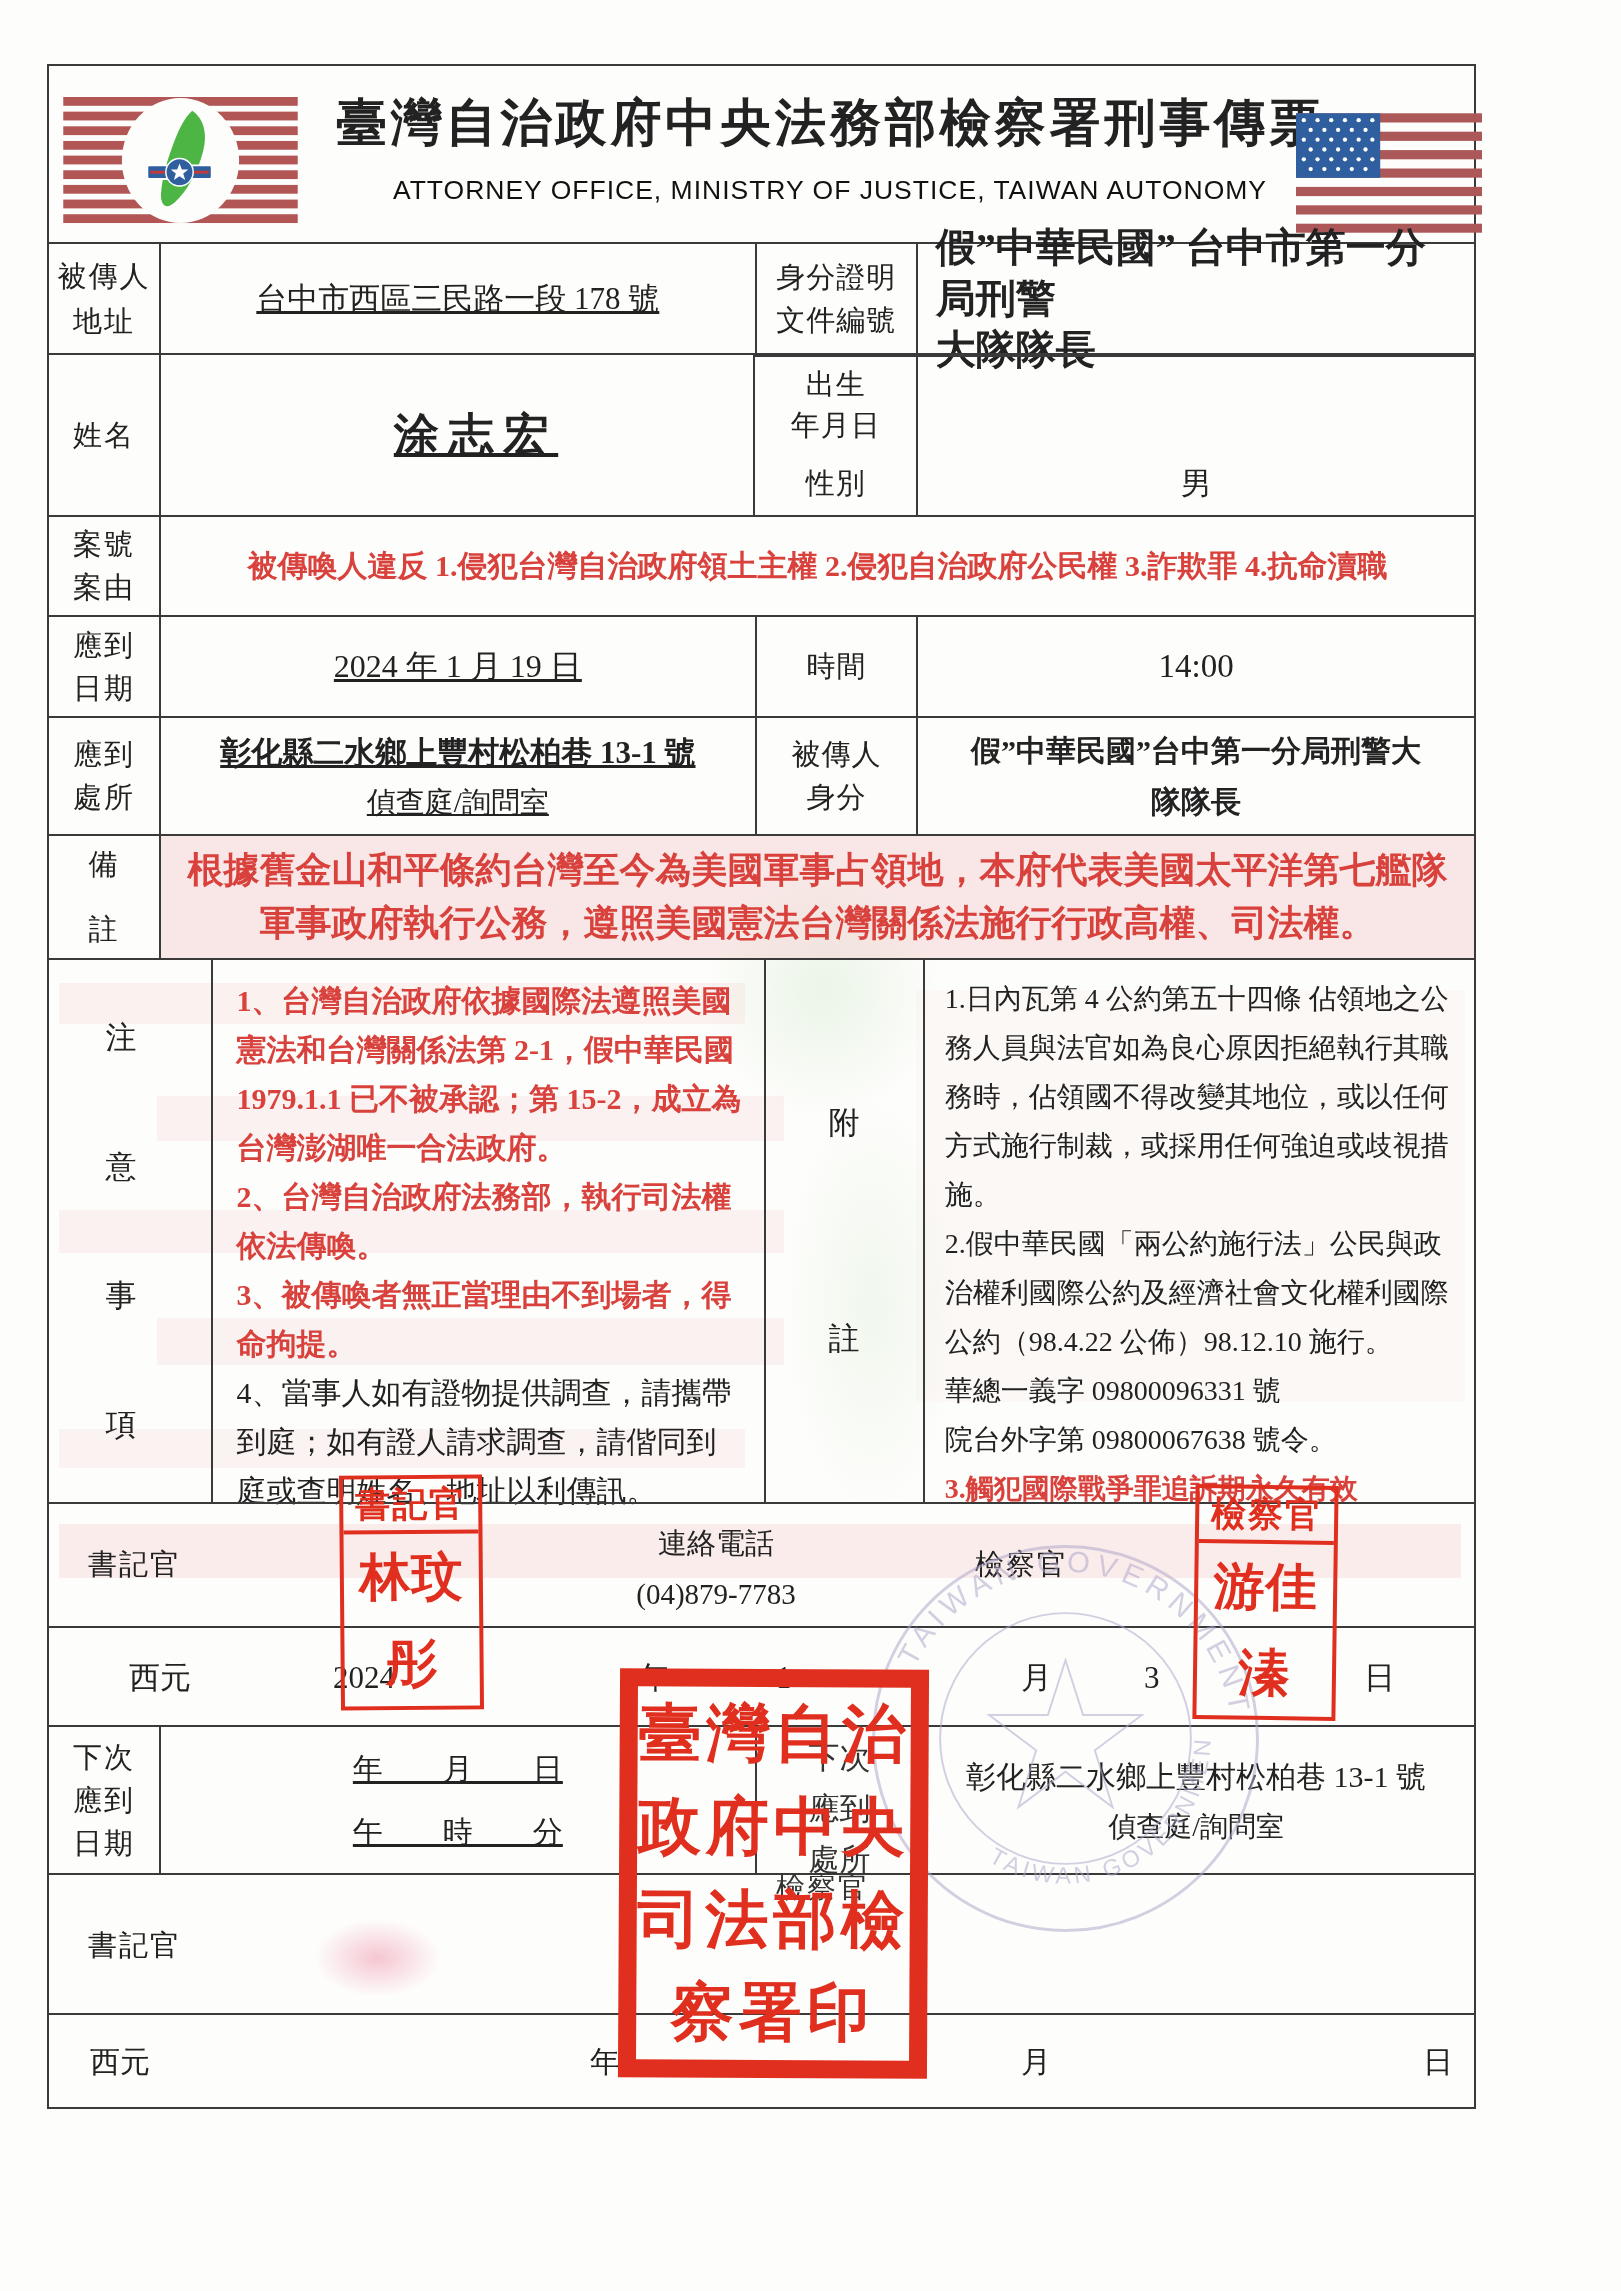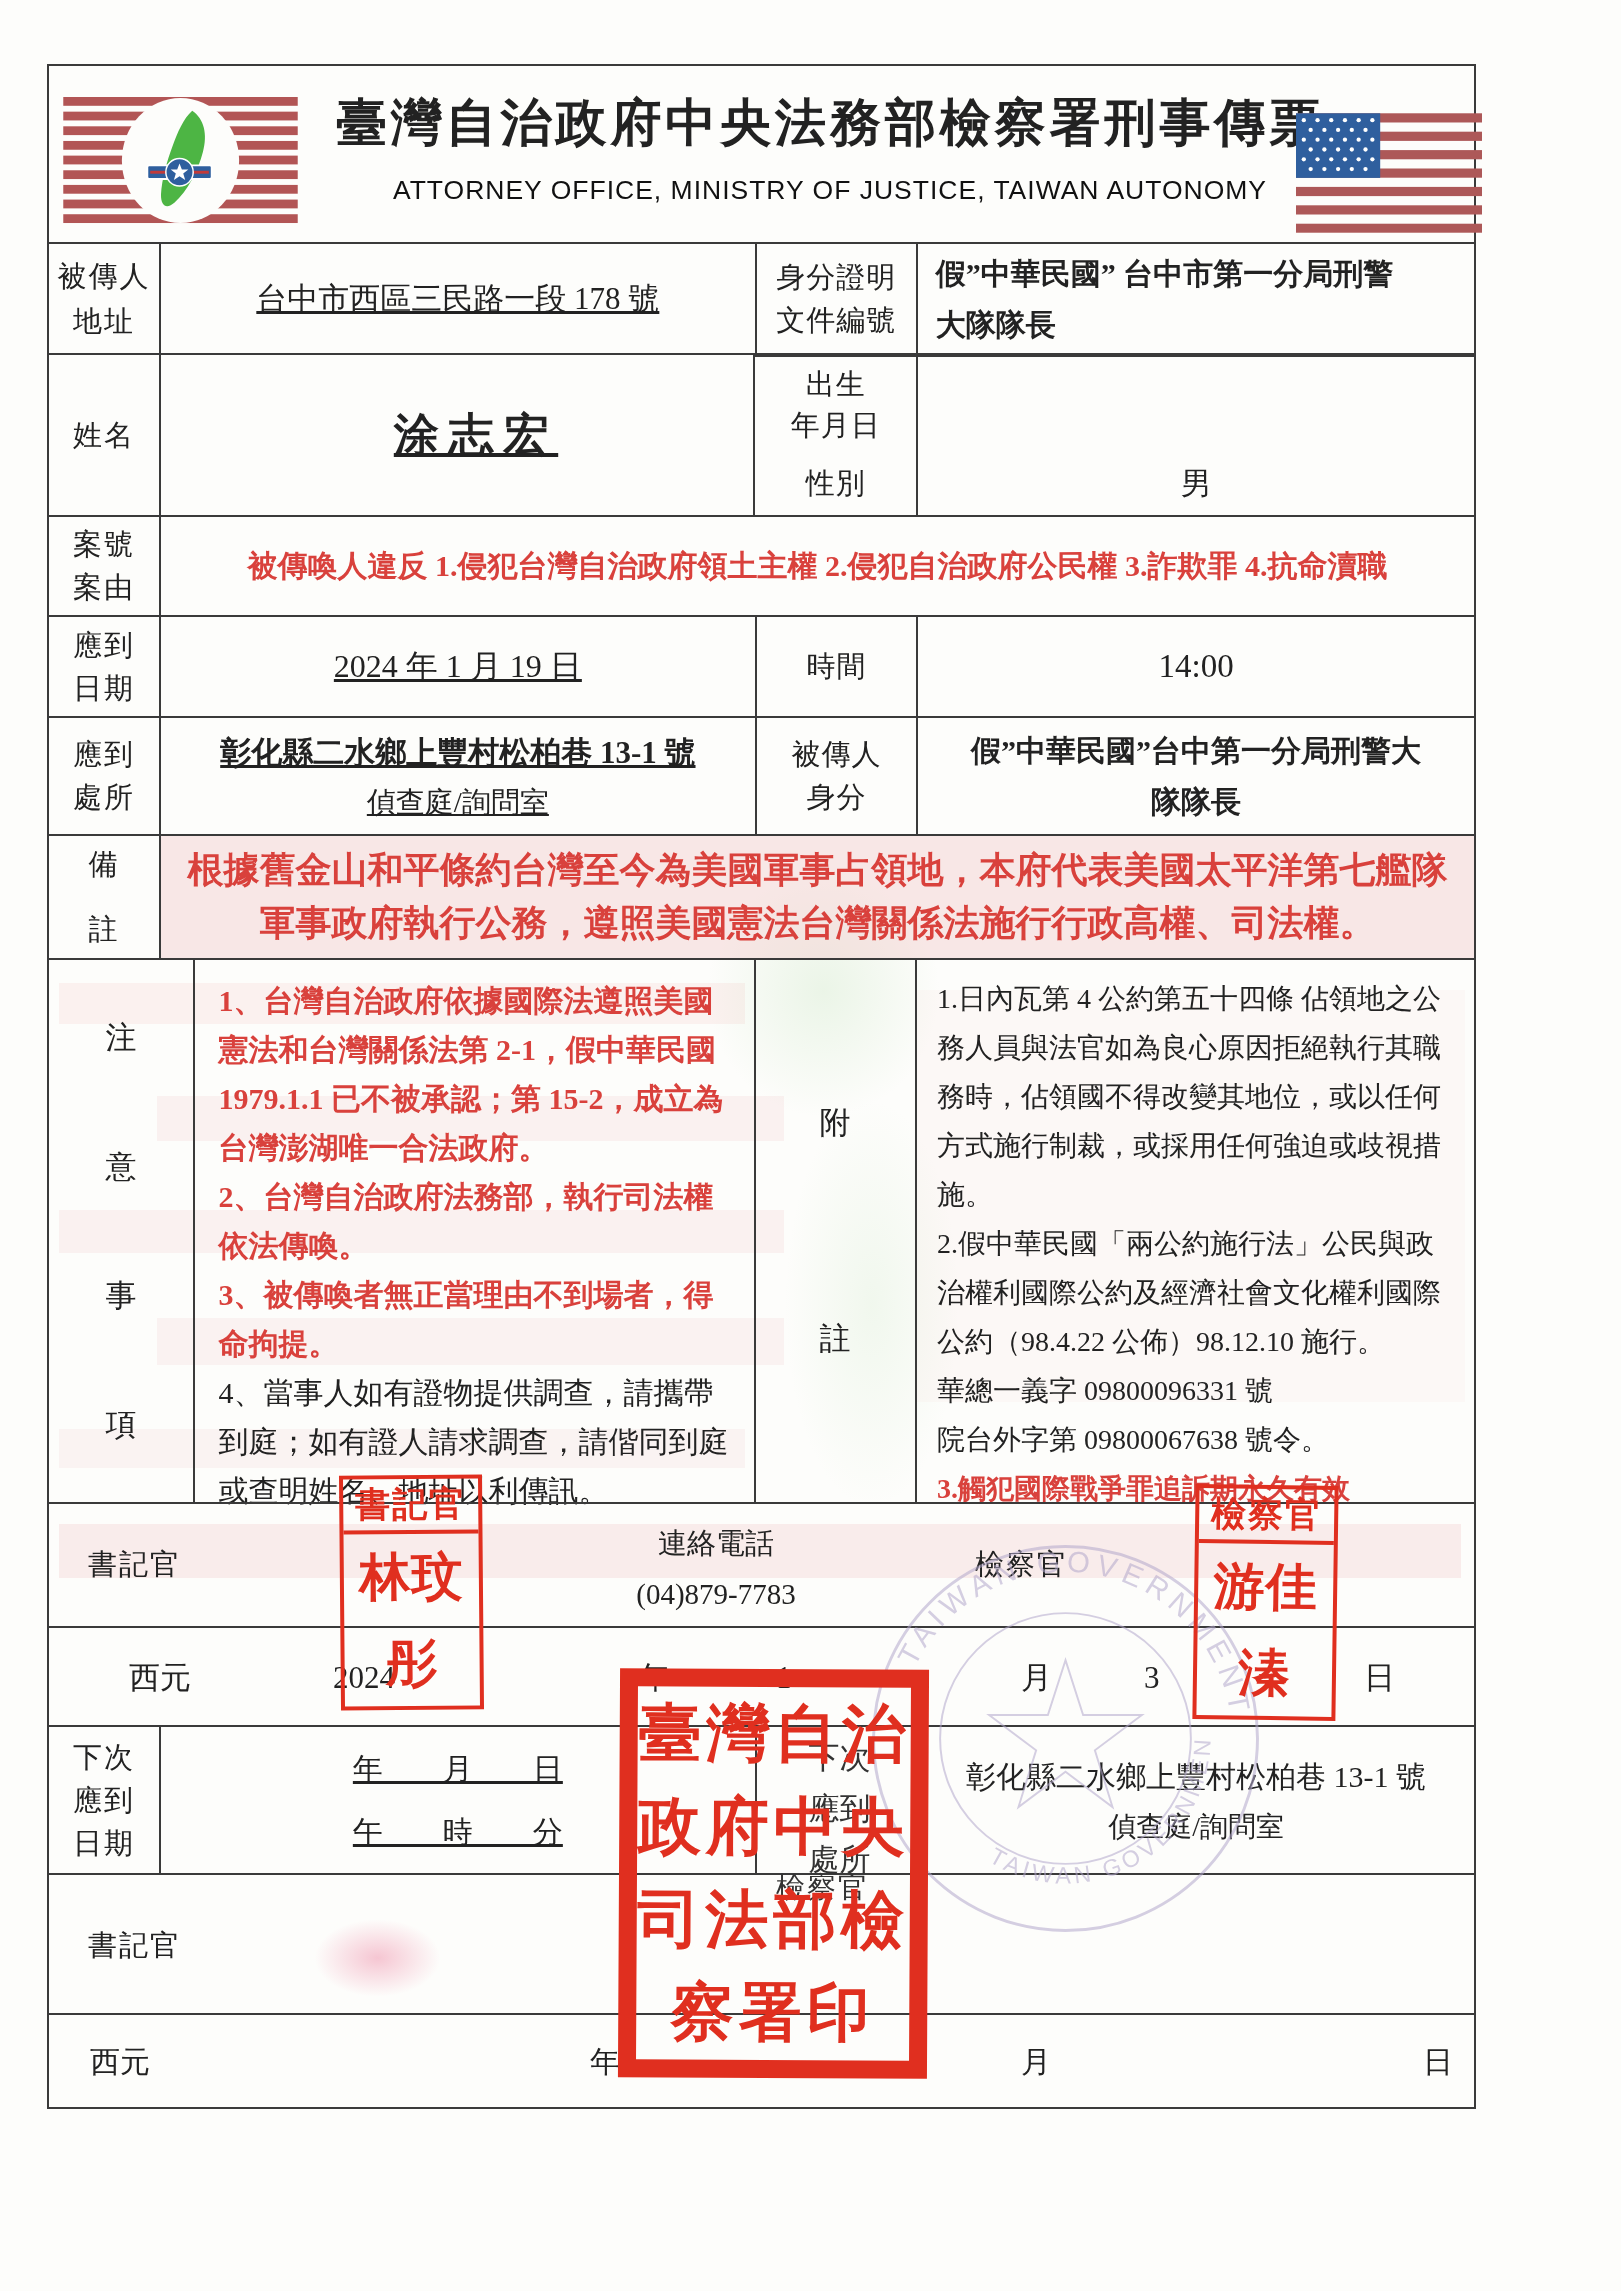--- a/index.html
+++ b/index.html
@@ -44,29 +44,29 @@
   .r4{height:101px;}
   .r5{height:118px;}
   .r6{height:124px;}
   .r7{height:544px;}
   .r8{height:124px;}
   .r9{height:99px;}
   .r10{height:148px;}
   .r11{height:140px;}
   .r12{height:94px;}
 
-  .idval{font-size:30px;font-weight:bold;line-height:51px;padding:3.9px 17.6px;display:flex;align-items:center;white-space:pre-line;}
+  .idval{font-size:40px;font-weight:bold;line-height:51px;padding:3.9px 17.6px;display:flex;align-items:center;white-space:pre-line;}
   .name-cell{font-size:45px;font-weight:bold;letter-spacing:9.8px;padding-left:38px;}
   .sub-row{display:flex;}
   .sub2{border-top:2px solid var(--bd);}
   .mlbl{display:flex;align-items:center;justify-content:center;text-align:center;font-size:29px;
         line-height:43px;letter-spacing:1px;white-space:pre-line;}
   .case-val{font-size:30px;letter-spacing:0px;}
   .notes-lbl{width:144px;font-size:31px;line-height:129px;letter-spacing:0;}
-  .notes-left{width:562px;padding:15.7px 21.6px 9.8px 23.5px;font-size:30px;line-height:49px;}
+  .notes-left{width:562px;padding:15.7px 21.6px 9.8px 23.5px;font-size:30px;line-height:49px;margin-left:18px;}
   .notes-mid{width:162px;font-size:31px;line-height:216px;}
   .notes-right{width:560px;padding:13.7px 17.6px 7.8px 19.6px;font-size:28px;line-height:49px;}
   .notes-left p, .notes-right p{margin:0;}
 
   
   .stamp-sm{position:absolute;border:4.9px solid var(--stamp);color:var(--stamp);text-align:center;
             background:transparent;z-index:6;}
   .stamp-sm .t{font-size:35px;font-weight:bold;letter-spacing:2px;line-height:51px;border-bottom:4.9px solid var(--stamp);padding:0 3.9px;}
   .stamp-sm .n{font-size:51px;font-weight:bold;line-height:86px;letter-spacing:1px;padding:0 2px;}
 

